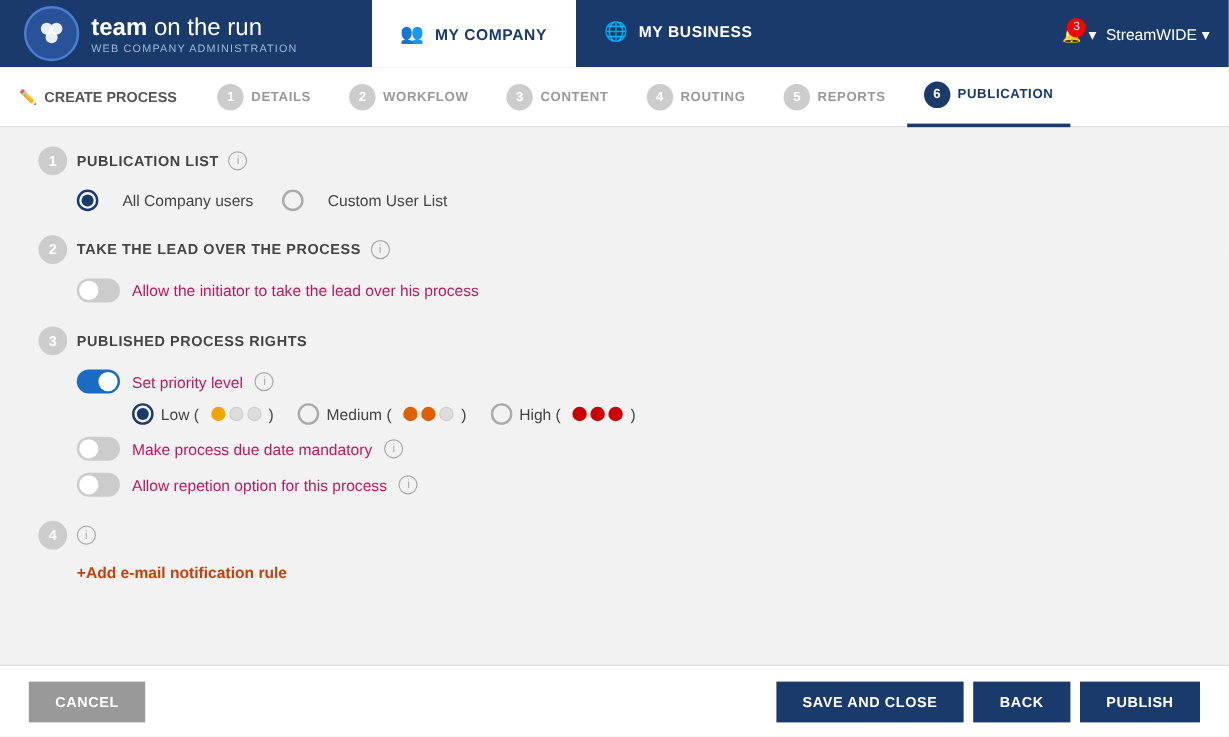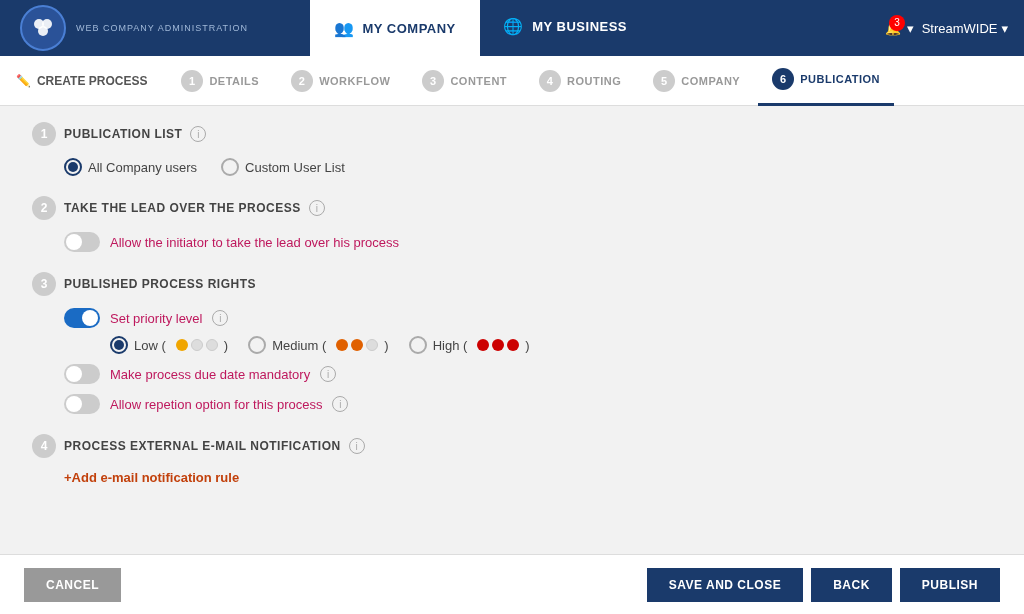--- a/index.html
+++ b/index.html
@@ -36,21 +36,21 @@
     .section { margin-bottom: 20px; }
     .section-header { display: flex; align-items: center; gap: 8px; margin-bottom: 12px; }
     .section-num { width: 24px; height: 24px; border-radius: 50%; background: #ccc; color: white; display: flex; align-items: center; justify-content: center; font-size: 12px; font-weight: bold; flex-shrink: 0; }
     .section-title { font-size: 12px; font-weight: bold; color: #444; letter-spacing: 0.5px; text-transform: uppercase; }
     .info-icon { width: 16px; height: 16px; border-radius: 50%; border: 1px solid #aaa; color: #aaa; display: flex; align-items: center; justify-content: center; font-size: 10px; cursor: pointer; }
 
     .section-content { padding-left: 32px; }
 
     
     .radio-group { display: flex; gap: 24px; align-items: center; }
-    .radio-option { display: flex; align-items: center; gap: 6px; cursor: pointer; }
+    .radio-option { display: flex; align-items: center; gap: 20px; cursor: pointer; }
     .radio-outer { width: 18px; height: 18px; border-radius: 50%; border: 2px solid #1a3a6b; display: flex; align-items: center; justify-content: center; }
     .radio-inner { width: 10px; height: 10px; border-radius: 50%; background: #1a3a6b; }
     .radio-empty { width: 18px; height: 18px; border-radius: 50%; border: 2px solid #aaa; }
     .radio-label { font-size: 13px; color: #444; }
 
     
     .toggle-row { display: flex; align-items: center; gap: 10px; margin-bottom: 8px; }
     .toggle { width: 36px; height: 20px; border-radius: 10px; background: #ccc; position: relative; cursor: pointer; flex-shrink: 0; }
     .toggle.on { background: #1a6bc4; }
     .toggle-thumb { width: 16px; height: 16px; border-radius: 50%; background: white; position: absolute; top: 2px; transition: left 0.2s; }
@@ -85,20 +85,21 @@
 <div class="header">
   <div class="logo-area">
     <div class="logo-circle">
       <svg width="28" height="28" viewBox="0 0 28 28">
         <circle cx="10" cy="10" r="5" fill="white" opacity="0.9"></circle>
         <circle cx="18" cy="10" r="5" fill="white" opacity="0.9"></circle>
         <circle cx="14" cy="17" r="5" fill="white" opacity="0.9"></circle>
       </svg>
     </div>
     <div class="logo-text">
+      <div><span class="team"><b>team</b><span> on the run</span></span></div>
       <div class="subtitle">WEB COMPANY ADMINISTRATION</div>
     </div>
   </div>
   <div class="nav-tabs">
     <a class="nav-tab active">
       <span class="nav-tab-icon">👥</span>
       <span>MY COMPANY</span>
     </a>
     <a class="nav-tab">
       <span class="nav-tab-icon">🌐</span>
@@ -133,21 +134,21 @@
   <div class="step">
     <div class="step-num">3</div>
     <span>CONTENT</span>
   </div>
   <div class="step">
     <div class="step-num">4</div>
     <span>ROUTING</span>
   </div>
   <div class="step">
     <div class="step-num">5</div>
-    <span>COMPANY</span>
+    <span>REPORTS</span>
   </div>
   <div class="step active">
     <div class="step-num">6</div>
     <span>PUBLICATION</span>
   </div>
 </div>
 
 <div class="main-content">
 
   <div class="section">
@@ -254,21 +255,20 @@
         </div>
         <span class="toggle-label">Allow repetion option for this process</span>
         <div class="info-icon">i</div>
       </div>
     </div>
   </div>
 
   <div class="section">
     <div class="section-header">
       <div class="section-num">4</div>
-      <span class="section-title">PROCESS EXTERNAL E-MAIL NOTIFICATION</span>
       <div class="info-icon">i</div>
     </div>
     <div class="section-content">
       <a class="add-rule-link">+Add e-mail notification rule</a>
     </div>
   </div>
 
 </div>
 
 <div class="footer">

